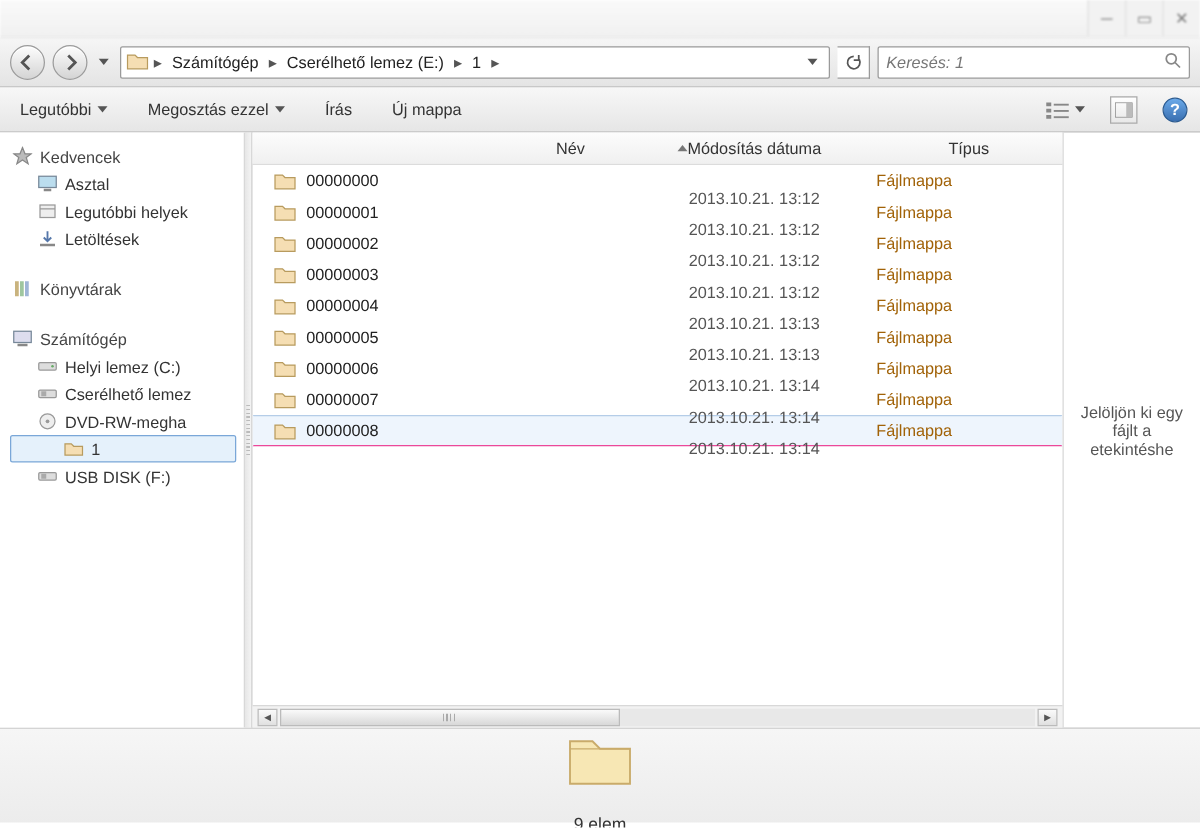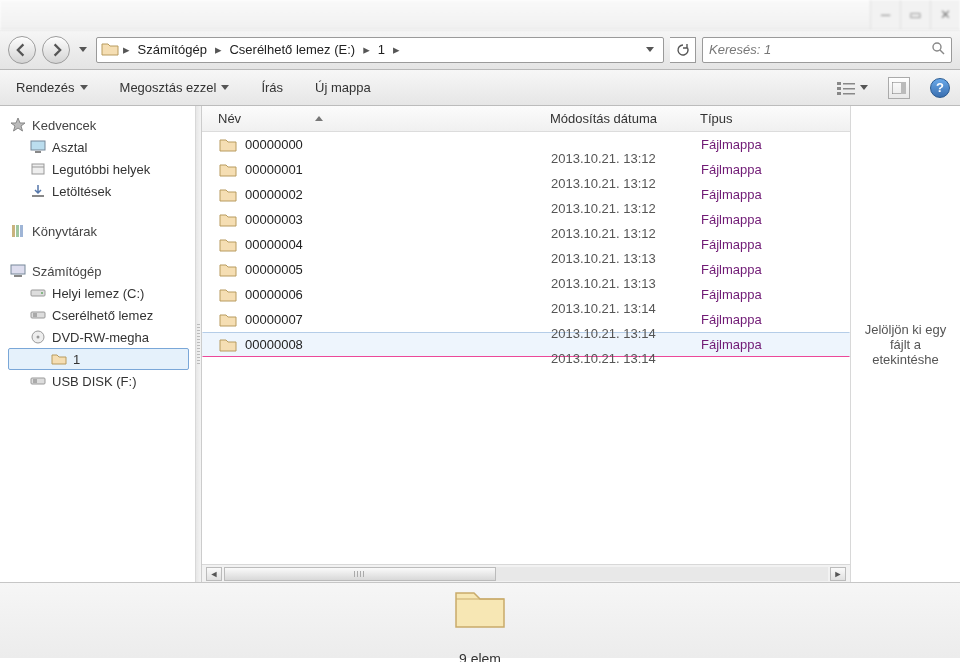--- a/index.html
+++ b/index.html
@@ -45,30 +45,30 @@
   .tree-group { margin-bottom: 18px; }
   .tree-head { display:flex; align-items:center; gap:6px; padding:3px 2px; color:#444; }
   .tree-item { display:flex; align-items:center; gap:6px; padding:3px 2px 3px 22px; color:#333; white-space:nowrap; overflow:hidden; text-overflow:ellipsis; }
   .tree-item.sub { padding-left:42px; }
   .tree-item.selected { background:#e5f1fb; border:1px solid #7aa7d8; border-radius:2px; margin-right:6px; padding-top:2px; padding-bottom:2px; }
   .ico { width:16px; height:16px; flex:0 0 16px; }
   .star-ico svg { fill:#bbb; stroke:#888; }
   
   
   .colheader { height:26px; border-bottom:1px solid #dcdcdc; display:flex; align-items:center; padding-left:16px; color:#333; background:linear-gradient(#fcfcfc,#f0f0f0); }
-  .col-name { flex:0 0 332px; display:flex; align-items:center; gap:4px; }
+  .col-name { flex:0 0 332px; display:flex; align-items:center; gap:4px;justify-content:flex-end; }
   .col-date { flex:0 0 150px; }
-  .col-type { flex:1; }
+  .col-type { flex:1;text-align:center; }
   .sort-caret { width:0;height:0;border-left:4px solid transparent;border-right:4px solid transparent;border-bottom:5px solid #777; margin-left:70px; }
   .rows { flex:1; overflow:hidden; }
   .row { height:25px; display:flex; align-items:center; padding-left:16px; border:1px solid transparent; }
   .row.selected { background:#eef5fd; border-top:1px solid #b5cde8; border-bottom:1px solid #ec4899; }
   .row .c-name { flex:0 0 332px; display:flex; align-items:center; gap:8px; }
   .row .c-date { flex:0 0 150px; color:#555;margin-top:28px; }
-  .row .c-type { flex:1; color:#701a75; }
+  .row .c-type { flex:1; color:#a16207; }
   .folder-svg { width:18px; height:16px; }
   .hscroll { height:18px; border-top:1px solid #d8d8d8; background:#f2f2f2; display:flex; align-items:center; padding:0 4px; }
   .hscroll .arrow { width:16px; height:14px; background:linear-gradient(#fafafa,#e0e0e0); border:1px solid #bbb; display:flex; align-items:center; justify-content:center; font-size:9px; color:#555; }
   .hscroll .track { flex:1; height:14px; background:#e8e8e8; margin:0 2px; position:relative; }
   .hscroll .thumb { position:absolute; left:0; width:45%; height:100%; background:linear-gradient(#fafafa,#d8d8d8); border:1px solid #bbb; display:flex; align-items:center; justify-content:center; }
   .hscroll .thumb .tg { width:12px; height:6px; background:repeating-linear-gradient(to right,#aaa,#aaa 1px,transparent 1px,transparent 3px); }
 
   
   .statusbar { height: 76px; border-top:1px solid #c6c6c6; background:linear-gradient(#f6f6f6,#ececec); display:flex; align-items:center; padding:0 18px; gap:20px;flex-direction:column; }
   .statusbar .bigfolder { width:54px; height:48px; }
@@ -127,21 +127,21 @@
       <svg width="14" height="14" viewBox="0 0 14 14">
           <circle cx="6" cy="6" r="4" fill="none" stroke="#888" stroke-width="1.4"></circle>
           <path d="M9 9l4 4" stroke="#888" stroke-width="1.4"></path>
         </svg>
     </span>
   </div>
 </div>
 
 <div class="toolbar">
   <div class="tbtn">
-    <span>Rendezés</span>
+    <span>Legutóbbi</span>
     <span class="tri-down"></span>
   </div>
   <div class="tbtn">
     <span>Megosztás ezzel</span>
     <span class="tri-down"></span>
   </div>
   <div class="tbtn">
     <span>Írás</span>
   </div>
   <div class="tbtn">

